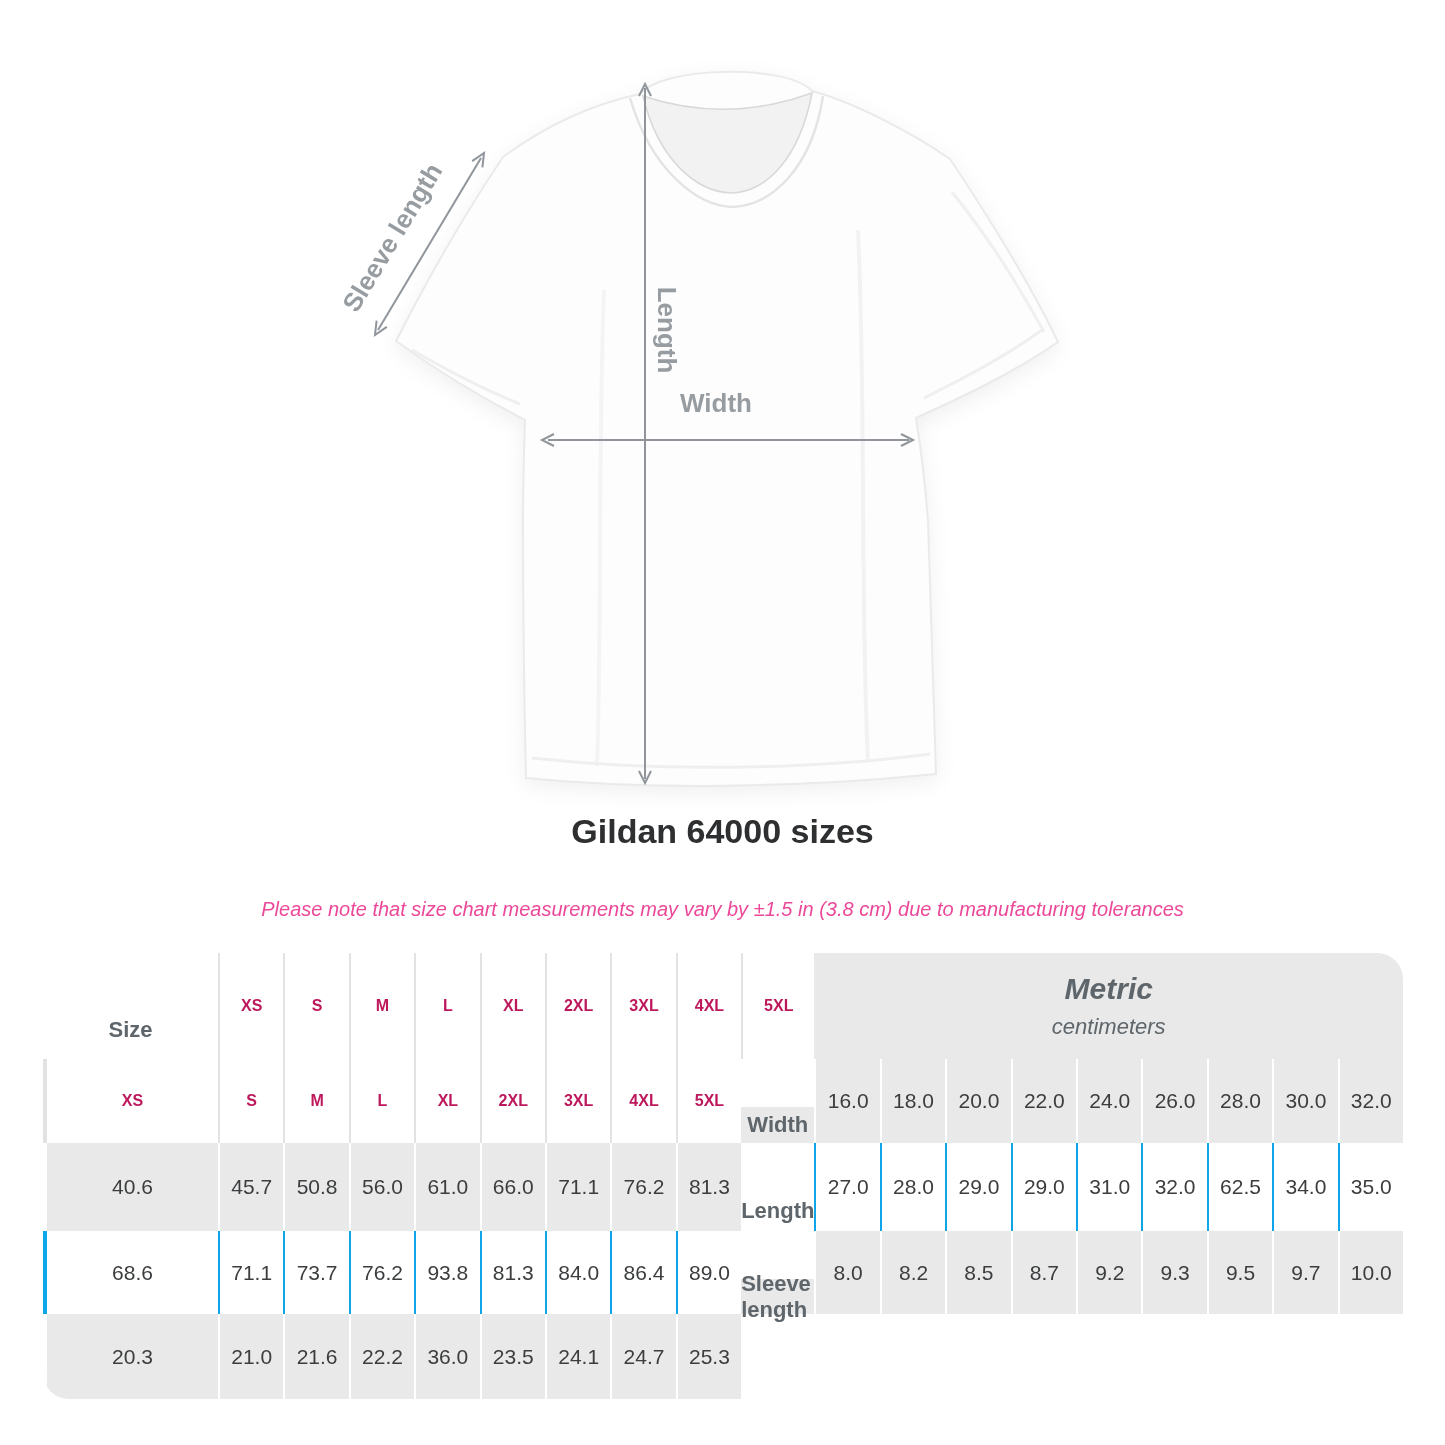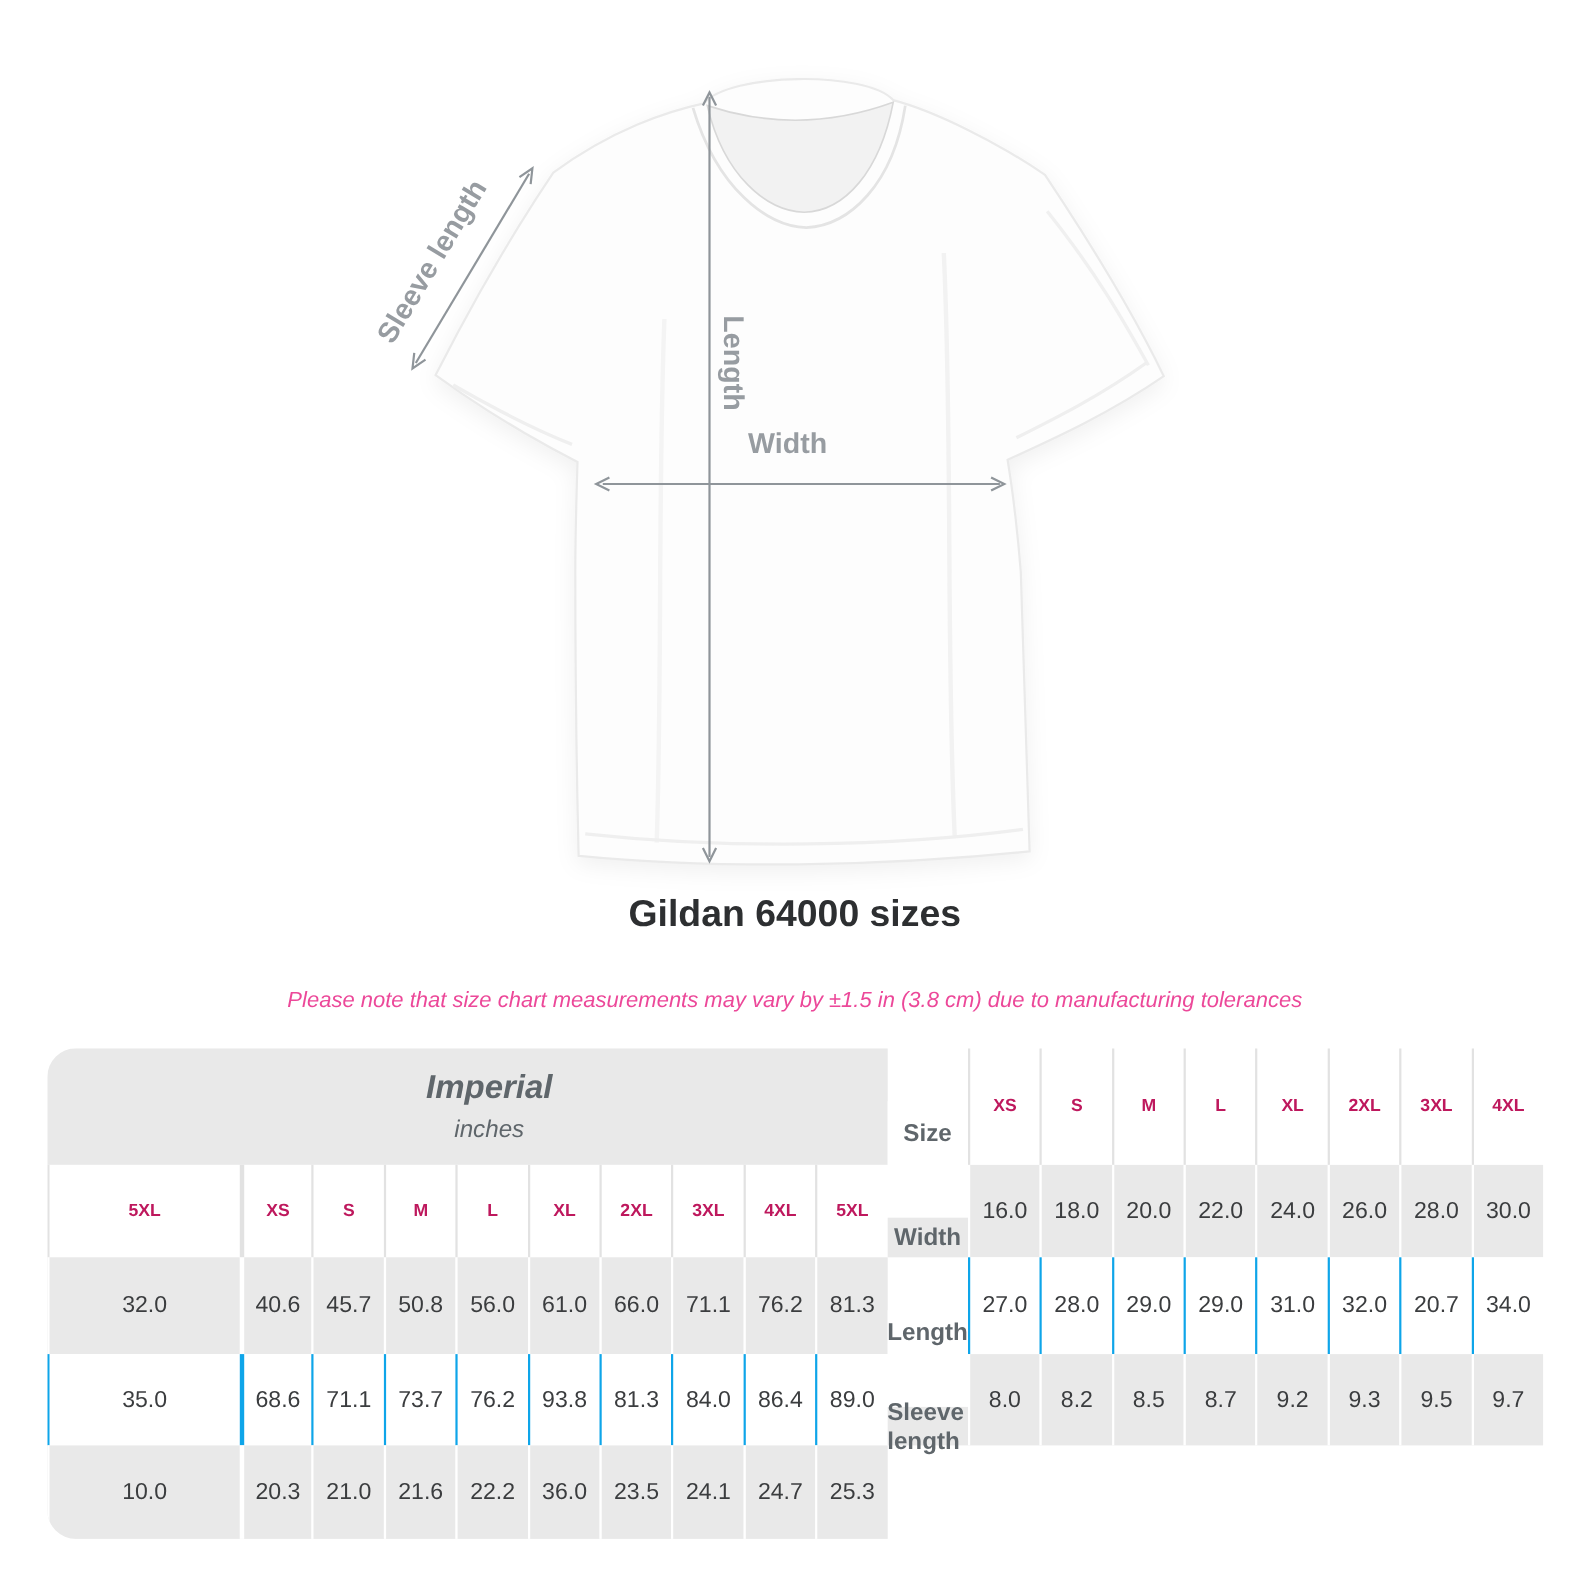--- a/index.html
+++ b/index.html
@@ -91,23 +91,23 @@
     <text transform="translate(658 330) rotate(90)">Length</text>
     <text x="716" y="412">Width</text>
     <text transform="translate(400 242) rotate(-59)">Sleeve length</text>
   </g>
 </svg>
 
 <h1 class="page-title">Gildan 64000 sizes</h1>
 <p class="page-subtitle">Please note that size chart measurements may vary by ±1.5 in (3.8 cm) due to manufacturing tolerances</p>
 
 <div class="size-table">
-  <div class="band imperial">
-    <div class="band-title">Imperial</div>
-    <div class="band-unit">inches</div>
+  <div class="band metric">
+    <div class="band-title">Metric</div>
+    <div class="band-unit">centimeters</div>
   </div>
 
 <div class="cell head-row label-cell">Size</div>
     <div class="cell head-row">XS</div>
     <div class="cell head-row">S</div>
     <div class="cell head-row">M</div>
     <div class="cell head-row">L</div>
     <div class="cell head-row">XL</div>
     <div class="cell head-row">2XL</div>
     <div class="cell head-row">3XL</div>
@@ -141,21 +141,21 @@
     <div class="cell gray value-cell">71.1</div>
     <div class="cell gray value-cell">76.2</div>
     <div class="cell gray value-cell">81.3</div>
     <div class="cell white label-cell">Length</div>
     <div class="cell white value-cell">27.0</div>
     <div class="cell white value-cell">28.0</div>
     <div class="cell white value-cell">29.0</div>
     <div class="cell white value-cell">29.0</div>
     <div class="cell white value-cell">31.0</div>
     <div class="cell white value-cell">32.0</div>
-    <div class="cell white value-cell">20.7</div>
+    <div class="cell white value-cell">62.5</div>
     <div class="cell white value-cell">34.0</div>
     <div class="cell white value-cell">35.0</div>
     <div class="cell white value-cell sec-start">68.6</div>
     <div class="cell white value-cell">71.1</div>
     <div class="cell white value-cell">73.7</div>
     <div class="cell white value-cell">76.2</div>
     <div class="cell white value-cell">93.8</div>
     <div class="cell white value-cell">81.3</div>
     <div class="cell white value-cell">84.0</div>
     <div class="cell white value-cell">86.4</div>

